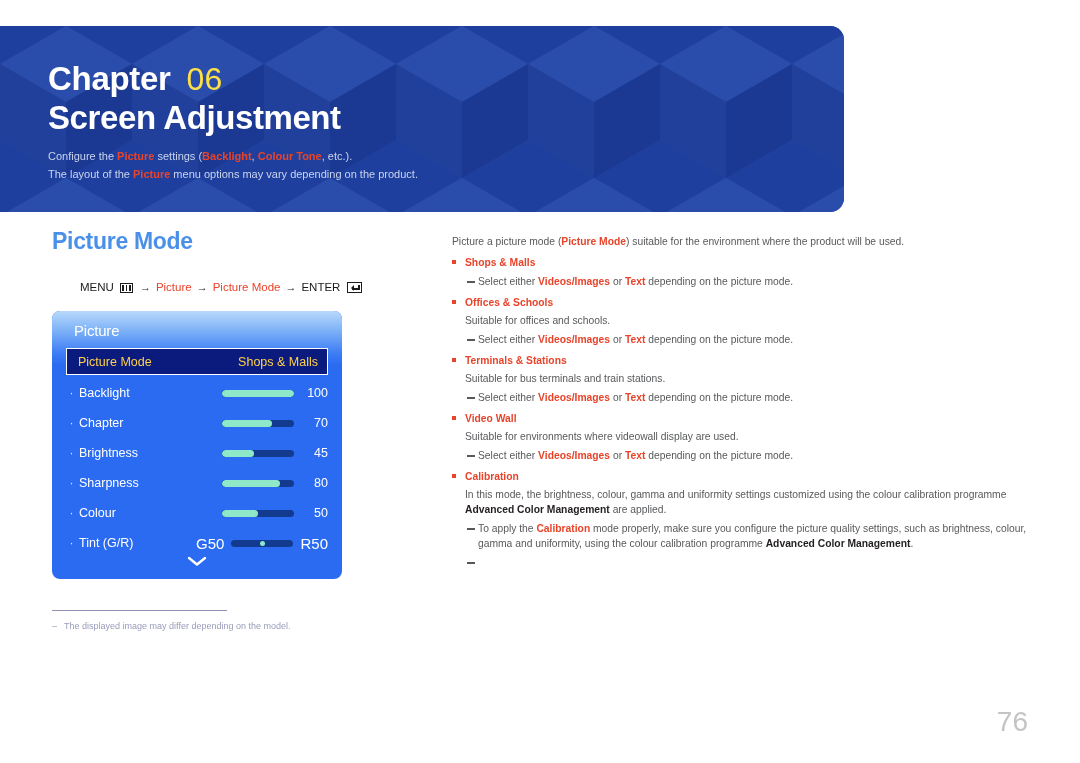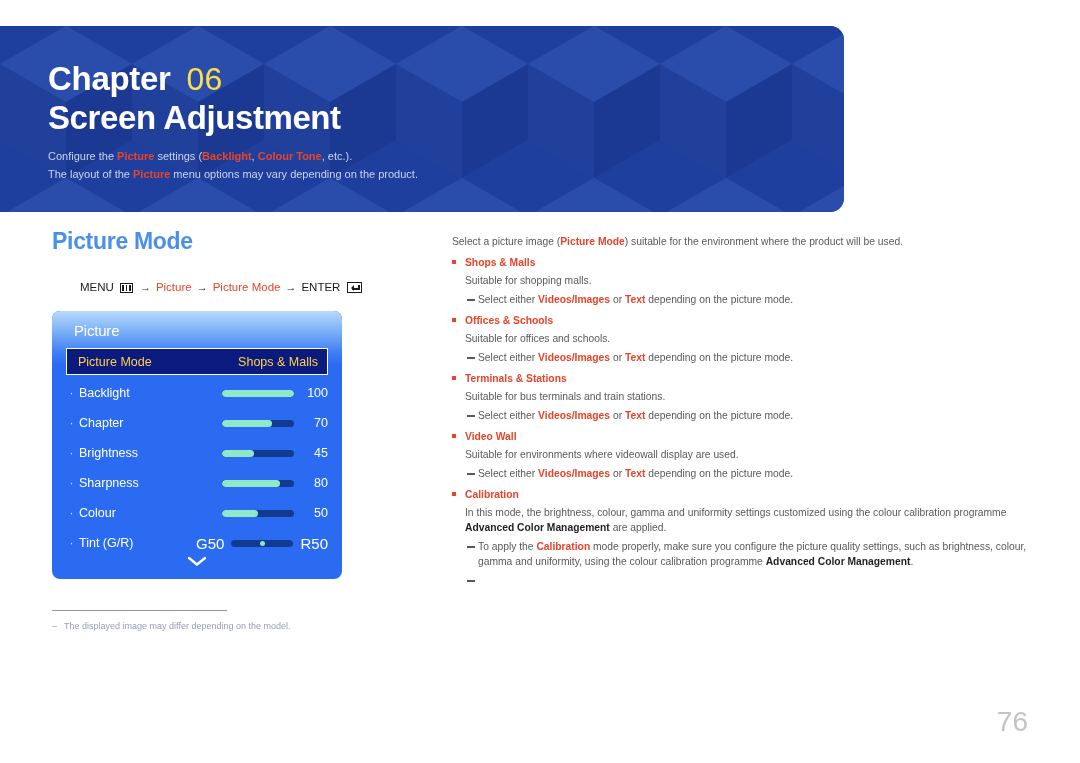--- a/index.html
+++ b/index.html
@@ -300,27 +300,26 @@
   <div class="footnote">
     <div class="rule"></div>
     <div class="txt">
       <span>–</span>
       <span>The displayed image may differ depending on the model.</span>
     </div>
   </div>
 
   <div class="right-col">
 
-    <div class="intro"><span>Select a picture image (</span><b class="red">Picture Mode</b><span>) suitable for the environment where the product will be used.</span></div>
+    <div class="intro"><span>Picture a picture mode (</span><b class="red">Picture Mode</b><span>) suitable for the environment where the product will be used.</span></div>
 
     <div class="lvl1">
       <span class="bullet"></span>
       <div class="blk">
         <div class="lvl1-head">Shops &amp; Malls</div>
-        <div class="lvl1-body">Suitable for shopping malls.</div>
         <div class="lvl2">
           <span class="dash"></span>
           <div><span>Select either </span><b class="red">Videos/Images</b><span> or </span><b class="red">Text</b><span> depending on the picture mode.</span></div>
         </div>
       </div>
     </div>
 
     <div class="lvl1">
       <span class="bullet"></span>
       <div class="blk">

